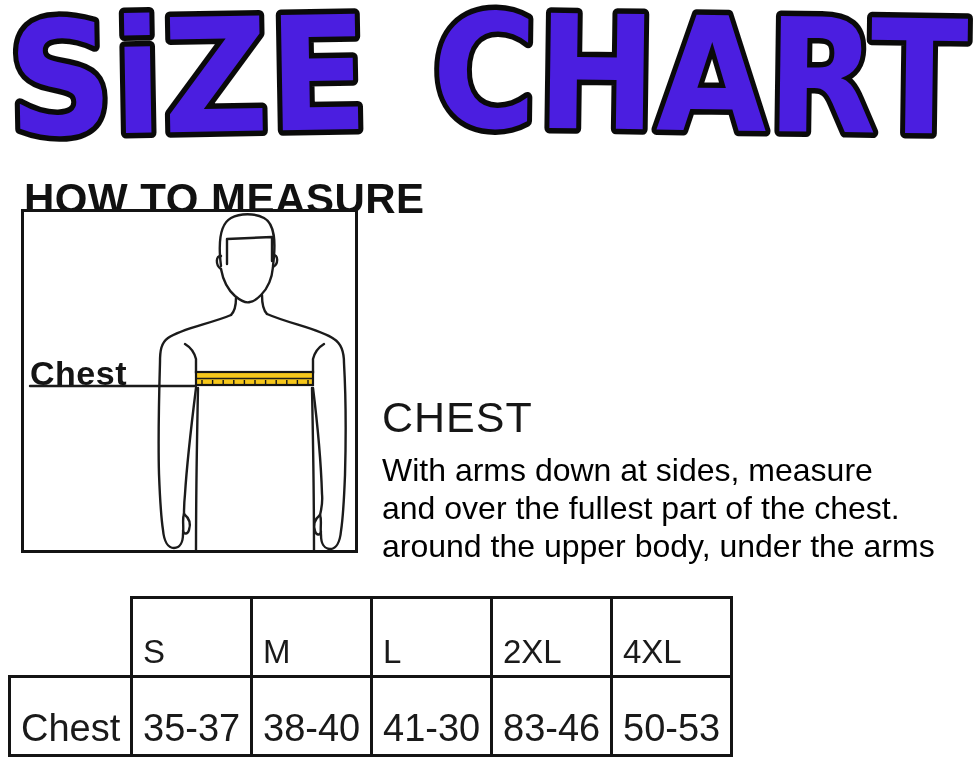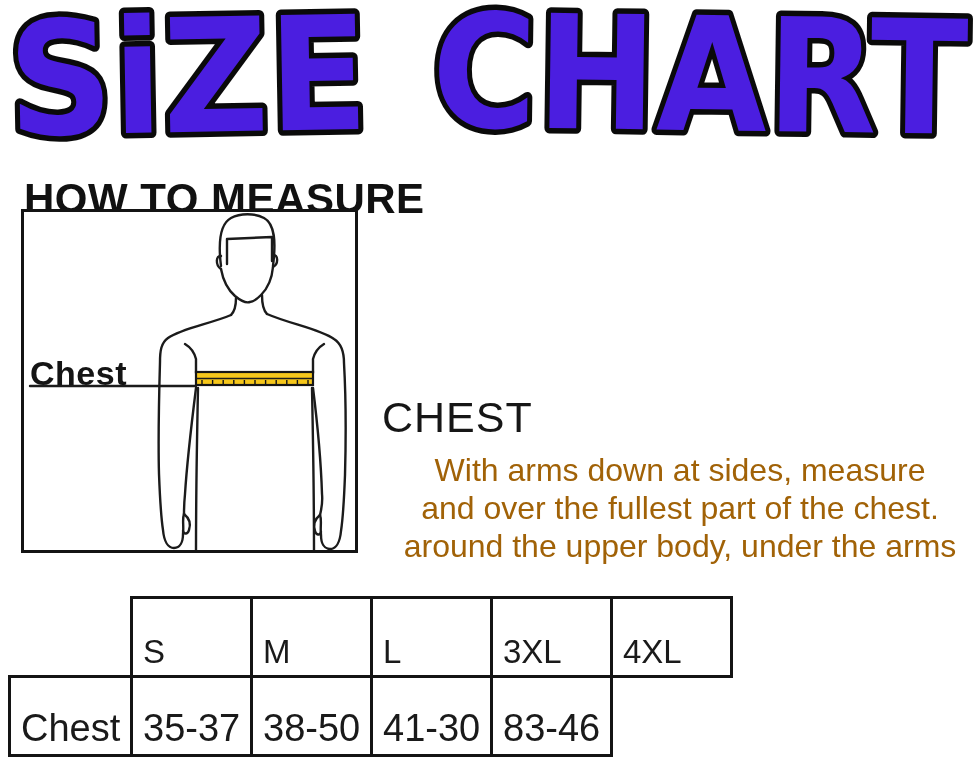--- a/index.html
+++ b/index.html
@@ -43,21 +43,21 @@
     font-size:34px;font-weight:bold;letter-spacing:0.5px;color:#141414;
   }
 
   
   .chest-info{position:absolute;left:382px;top:394px;width:596px;}
   .chest-info-heading{
     font-size:43px;font-weight:400;letter-spacing:1px;color:#161616;line-height:46px;
   }
   .chest-info-lines{margin-top:11px;}
   .chest-info-line{
-    font-size:32px;font-weight:400;color:#a16207;line-height:38px;white-space:nowrap;text-align:center;
+    font-size:32px;font-weight:400;color:#000000;line-height:38px;white-space:nowrap;
   }
 
   
   .cell{
     box-sizing:border-box;border:3px solid #141414;background:#fff;
     display:flex;align-items:flex-end;padding:0 0 4px 10px;
   }
   .thead{position:absolute;left:130px;top:596px;display:flex;}
   .thead .cell{width:123px;height:82px;font-size:33px;}
   .thead .cell + .cell{margin-left:-3px;}
@@ -131,23 +131,24 @@
     <div class="chest-info-line">With arms down at sides, measure</div>
     <div class="chest-info-line">and over the fullest part of the chest.</div>
     <div class="chest-info-line">around the upper body, under the arms</div>
   </div>
 </div>
 
 <div class="thead">
   <div class="cell">S</div>
   <div class="cell">M</div>
   <div class="cell">L</div>
-  <div class="cell">3XL</div>
+  <div class="cell">2XL</div>
   <div class="cell">4XL</div>
 </div>
 
 <div class="tbody">
   <div class="cell">Chest</div>
   <div class="cell">35-37</div>
-  <div class="cell">38-50</div>
+  <div class="cell">38-40</div>
   <div class="cell">41-30</div>
   <div class="cell">83-46</div>
+  <div class="cell">50-53</div>
 </div>
 
 </body></html>

